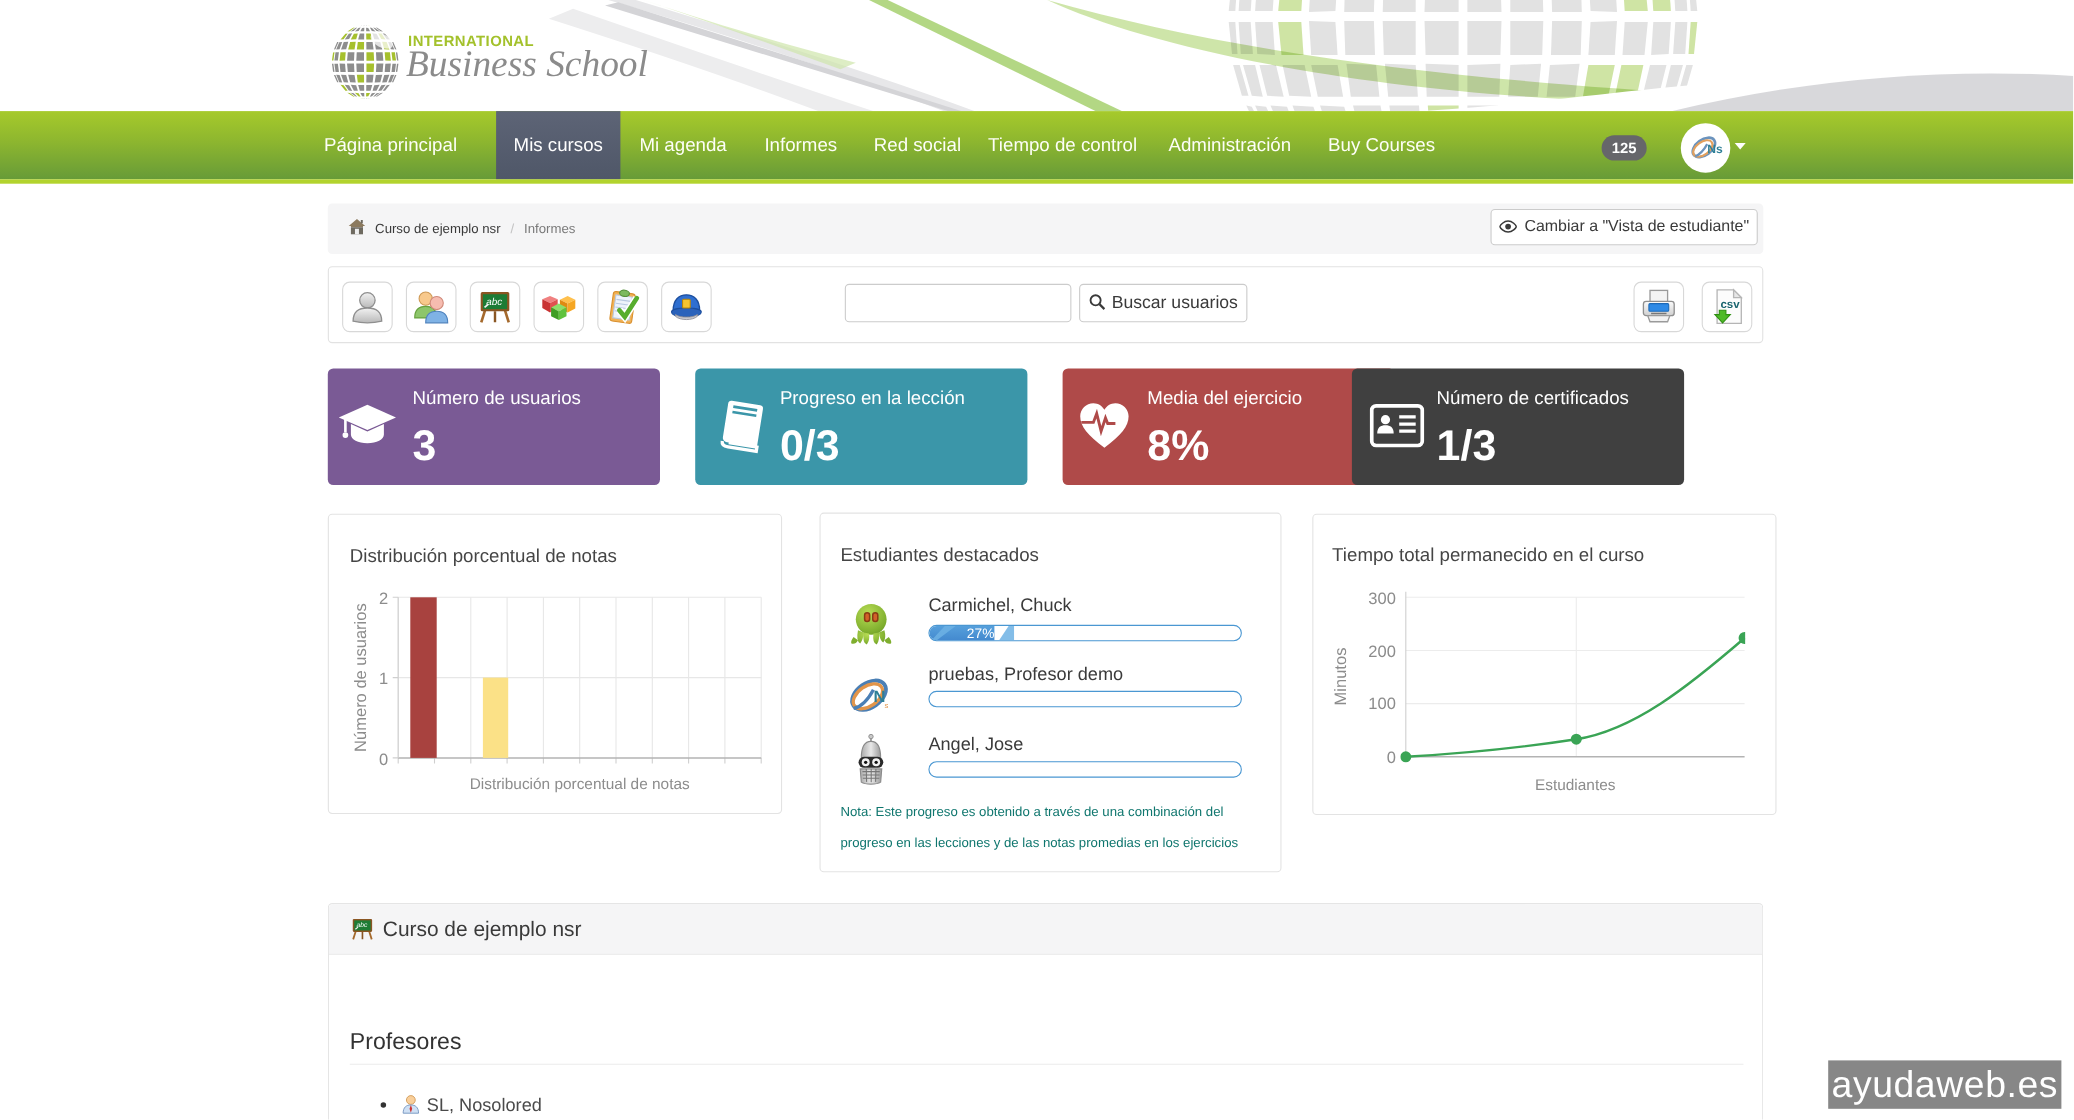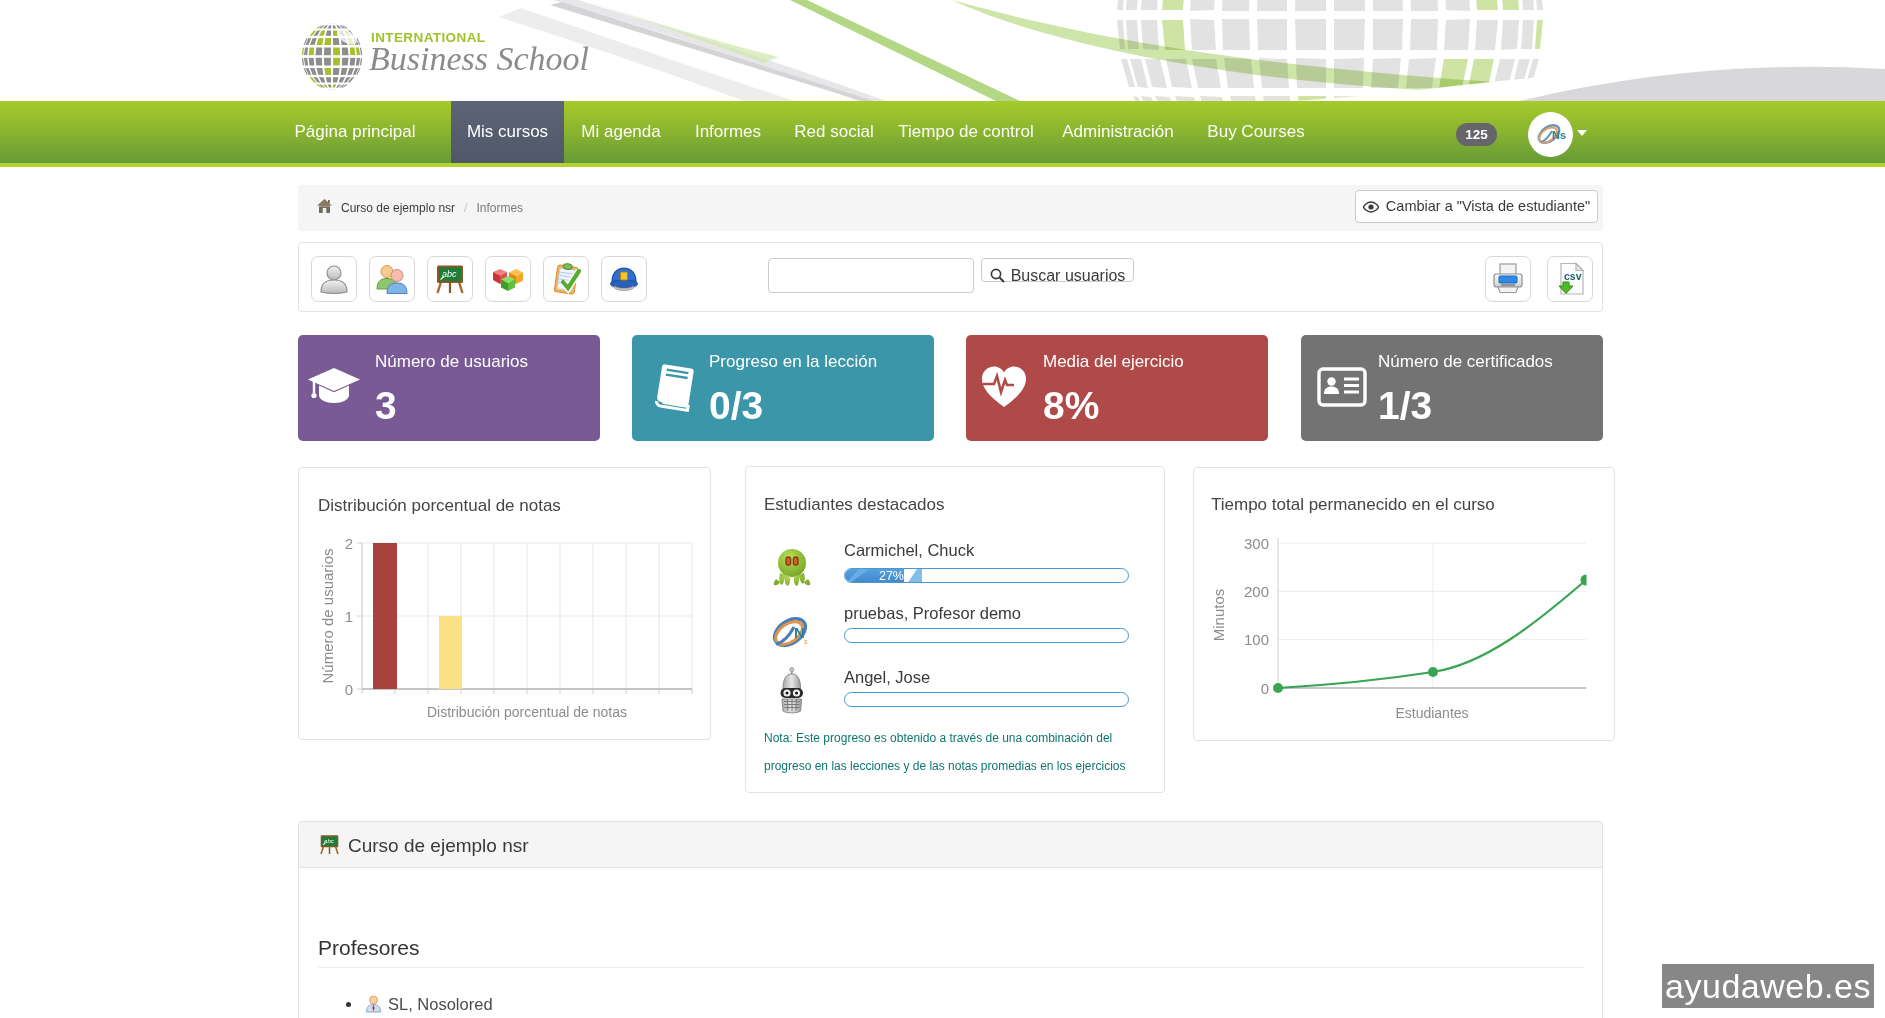--- a/index.html
+++ b/index.html
@@ -15,21 +15,21 @@
 .avatar{position:absolute;left:1528px;top:11px;width:45px;height:45px;border-radius:50%;background:#fff;overflow:hidden}
 .caret{position:absolute;left:1577px;top:29px;width:0;height:0;border-left:5.5px solid transparent;border-right:5.5px solid transparent;border-top:6.5px solid #fff}
 .crumb{position:absolute;left:298px;top:185px;width:1305px;height:46px;background:#f5f5f6;border-radius:4px}
 .crumbtxt{position:absolute;left:43px;top:0;height:46px;line-height:46px;font-size:12px;color:#3a3a3a;white-space:nowrap}
 .crumbtxt .sep{color:#c3c3c3;margin:0 9px}
 .crumbtxt .dim{color:#7a7a7a}
 .viewbtn{position:absolute;left:1057px;top:5px;width:243px;height:33px;background:#fff;border:1px solid #cbcbcb;border-radius:4px;font-size:14.5px;color:#3a3a3a;text-align:center;line-height:31px;white-space:nowrap}
 .toolbar{position:absolute;left:298px;top:242px;width:1305px;height:70px;background:#fff;border:1px solid #e2e2e2;border-radius:4px}
 .tbtn{position:absolute;top:13px;width:46px;height:46px;background:#fff;border:1px solid #d8d8d8;border-radius:7px;display:flex;align-items:center;justify-content:center}
 .sinput{position:absolute;left:469px;top:15px;width:206px;height:35px;border:1px solid #ccc;border-radius:4px;background:#fff}
-.sbtn{position:absolute;left:682px;top:15px;width:153px;height:24px;border:1px solid #cbcbcb;border-radius:4px;background:#fff;font-size:16px;color:#3a3a3a;text-align:center;line-height:33px}
+.sbtn{position:absolute;left:682px;top:15px;width:153px;height:35px;border:1px solid #cbcbcb;border-radius:4px;background:#fff;font-size:16px;color:#3a3a3a;text-align:center;line-height:33px}
 .card{position:absolute;top:335px;width:302px;height:106px;border-radius:5px;color:#fff}
 .ctitle{position:absolute;left:77px;top:16px;font-size:17px;line-height:22px;color:#fff;white-space:nowrap}
 .cval{position:absolute;left:77px;top:51px;font-size:39px;font-weight:bold;line-height:40px}
 .panel{position:absolute;background:#fff;border:1px solid #e3e3e3;border-radius:4px}
 .ptitle{position:absolute;font-size:17px;color:#454545;white-space:nowrap}
 .sname{position:absolute;left:98px;font-size:16.5px;color:#3a3a3a;white-space:nowrap}
 .pbar{position:absolute;left:98px;width:285px;height:15px;border:1px solid #4a97d2;border-radius:8px;background:#fff;overflow:hidden}
 .pfill{position:absolute;left:0;top:0;height:15px;width:59px;background:linear-gradient(180deg,#56a0dc,#4186cd);color:#fff;font-size:12.5px;text-align:right;line-height:14px}
 .note{position:absolute;left:18px;font-size:12px;color:#0f766e;white-space:nowrap}
 .coursep{position:absolute;left:298px;top:821px;width:1305px;height:280px;background:#fff;border:1px solid #e3e3e3;border-radius:4px 4px 0 0;border-bottom:none}
@@ -356,21 +356,21 @@
       <div class="cval">0/3</div>
     </div>
     <div class="card" style="left:966px;background:#af4a49">
       <svg class="abs ico" style="left:13px;top:28px" width="50" height="48" viewBox="0 0 50 48">
 <path d="M25,44 C10,33 3,25 3,15.5 C3,8.5 8.5,3.5 15,3.5 C19.5,3.5 23,6 25,9.5 C27,6 30.5,3.5 35,3.5 C41.5,3.5 47,8.5 47,15.5 C47,25 40,33 25,44 Z" fill="#fff"></path>
 <path d="M4,21 L15,21 L18,13 L22,29 L26,17 L28,22 L35,22" stroke="#af4a49" stroke-width="2.6" fill="none"></path>
       </svg>
       <div class="ctitle">Media del ejercicio</div>
       <div class="cval">8%</div>
     </div>
-    <div class="card" style="left:1301px;background:#737373">
+    <div class="card" style="left:1229px;background:#404040">
       <svg class="abs ico" style="left:16px;top:31px" width="50" height="42" viewBox="0 0 50 42">
 <rect x="2" y="3" width="46" height="36" rx="4" fill="none" stroke="#fff" stroke-width="3.4"></rect>
 <circle cx="14.5" cy="15.5" r="4.2" fill="#fff"></circle>
 <path d="M7,28 C7,22.5 10,20.5 14.5,20.5 C19,20.5 22,22.5 22,28 Z" fill="#fff"></path>
 <path d="M27,13 L42,13 M27,19.5 L42,19.5 M27,26 L42,26" stroke="#fff" stroke-width="3"></path>
       </svg>
       <div class="ctitle">Número de certificados</div>
       <div class="cval">1/3</div>
     </div>
 <div class="panel" style="left:298px;top:467px;width:413px;height:273px">

